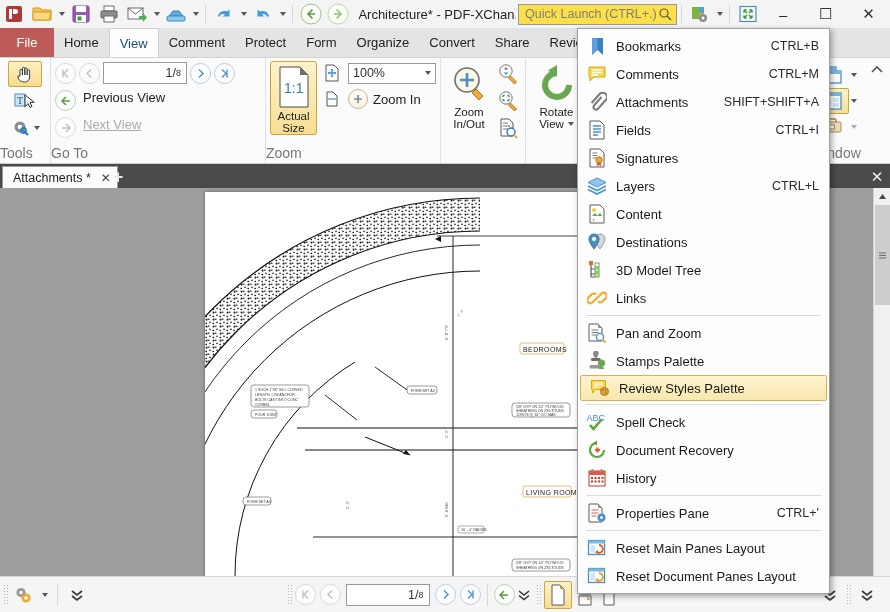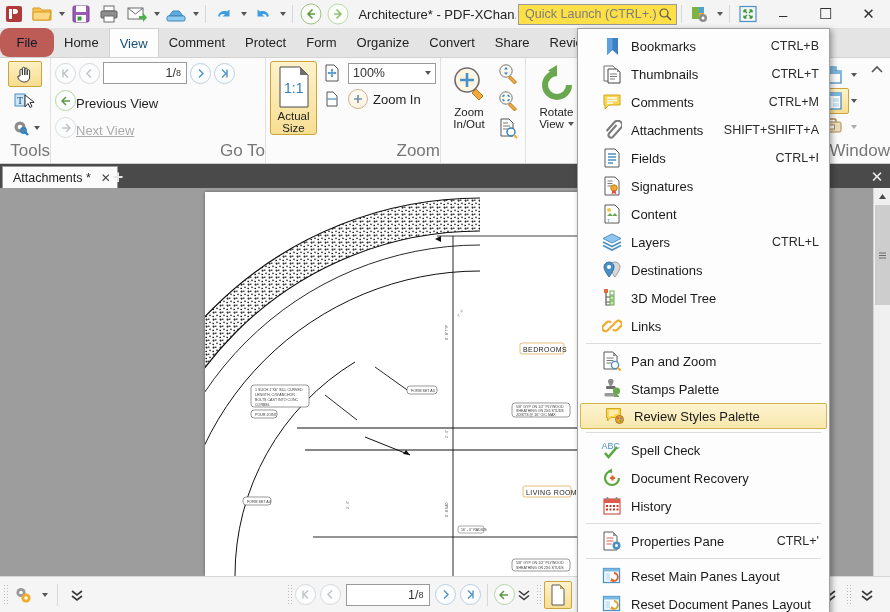--- a/index.html
+++ b/index.html
@@ -64,40 +64,40 @@
     background: #e4e4e4;
     display: flex; align-items: flex-end;
     border-bottom: 1px solid #d3d3d3;
   }
   .tab {
     height: 29px; padding: 0 10px;
     display: flex; align-items: center; justify-content: center;
     font-size: 13px; color: #222;
   }
   .tab.file {
-    background: #bd5b56; color: #0f172a; width: 54px; padding: 12px; border-radius: 9px;
+    background: #bd5b56; color: #ffffff; width: 54px; padding: 12px;
   }
   .tab.active {
     background: #fdfdfd; color: #1b4f7a;
     border-left: 1px solid #d0d0d0; border-right: 1px solid #d0d0d0;
     border-top: 1px solid #d0d0d0;
   }
 
   
   .ribbon {
     position: absolute; top: 58px; left: 0; width: 890px; height: 106px;
     background: #fbfbfb;
     border-bottom: 1px solid #cfcfcf;
     display: flex; align-items: stretch;
   }
   .rgroup { position: relative; display: flex; flex-direction: column; padding: 3px 4px 0 4px; }
   .rgroup + .rgroup { border-left: 1px solid #e0e0e0; }
   .rgroup-label {
     position: absolute; bottom: 2px; left: 0; right: 0;
-    text-align: right; font-size: 17px; color: #777;
+    text-align: left; font-size: 14px; color: #777;
   }
   .rgroup-body { display: flex; flex: 1; padding-bottom: 16px; }
 
   .tool-col { display: flex; flex-direction: column; gap: 1px; width: 48px; align-items: center; }
   .tool-btn {
     width: 34px; height: 26px;
     display: flex; align-items: center; justify-content: center;
   }
   .tool-btn.sel {
     background: linear-gradient(#fdf0c3,#f6dc8e);
@@ -114,21 +114,21 @@
   }
   .circ.dis { border-color: #d8d8d8; color: #c0c0c0; }
   .circ.grn { border-color: #b5d4a5; color: #5d9a41; }
   .circ.grn.dis { border-color: #dcdcdc; color: #c2c2c2; }
   .pagebox {
     width: 84px; height: 22px; border: 1px solid #9a9a9a; background: #fff;
     display: flex; align-items: center; justify-content: flex-end;
     padding-right: 5px; font-size: 12.5px; color: #333;
   }
   .pagebox sup { font-size: 9px; }
-  .navtext-row { display: flex; align-items: flex-end; padding: 2px 0; }
+  .navtext-row { display: flex; align-items: flex-start; gap: 7px; padding: 2px 0; }
   .navtext-row .lbl { font-size: 13px; color: #222; }
   .navtext-row.dis .lbl { color: #aaa; text-decoration: underline; }
 
   .bigbtn {
     width: 54px; height: 74px;
     display: flex; flex-direction: column; align-items: center; justify-content: flex-start;
     padding-top: 3px;
     font-size: 12px; color: #222; line-height: 13px; text-align: center;
   }
   .bigbtn.sel {
@@ -252,22 +252,22 @@
     position: absolute; top: 28px; left: 577px;
     width: 253px;
     background: #fdfdfd;
     border: 1px solid #a0a0a0;
     box-shadow: 2px 2px 6px rgba(0,0,0,.35);
     padding: 3px 0;
     z-index: 50;
   }
   .mi {
     display: flex; align-items: center;
-    height: 28px; padding: 0 10px 0 21px;
-    font-size: 13px; color: #1a1a1a;
+    height: 28px; padding: 0 10px 0 6px;
+    font-size: 13px; color: #1a1a1a; justify-content: center;
   }
   .mi.hl {
     background: linear-gradient(#fdf3cf,#f8e8ae);
     border: 1px solid #d4b352; border-radius: 2px;
     margin: 0 2px; height: 26px;
   }
   .mi-icon {
     width: 26px; height: 22px; margin-right: 6px;
     display: flex; align-items: center; justify-content: center;
     flex-shrink: 0;
@@ -848,32 +848,20 @@
       <div class="mi-icon">
         <svg width="18" height="20" viewBox="0 0 18 20">
             <path d="M4 2h11v17l-5.5-5L4 19z" fill="#3d7fc1"></path>
             <path d="M4 2h5.5v11L4 19z" fill="#5d9fdf"></path>
           </svg>
       </div>
       <div class="mi-label">Bookmarks</div>
       <div class="mi-key">CTRL+B</div>
     </div>
 
-    <div class="mi">
-      <div class="mi-icon">
-        <svg width="20" height="20" viewBox="0 0 20 20">
-            <path d="M2 2h9l3 3v12H2z" fill="#fff" stroke="#6f6f6f"></path>
-            <path d="M6 5h9l3 3v11H6z" fill="#fff" stroke="#444"></path>
-            <path d="M15 5l3 3h-3z" fill="#9a9a9a"></path>
-            <path d="M8 10h7M8 12.5h7M8 15h5" stroke="#7a7a7a" stroke-width="1"></path>
-          </svg>
-      </div>
-      <div class="mi-label">Thumbnails</div>
-      <div class="mi-key">CTRL+T</div>
-    </div>
 
     <div class="mi">
       <div class="mi-icon">
         <svg width="20" height="18" viewBox="0 0 20 18">
             <path d="M2 2h16v10H7l-4 4v-4H2z" fill="#fcd552" stroke="#d2a81c"></path>
             <path d="M5 5h10M5 7.5h10M5 10h6" stroke="#fff" stroke-width="1.3"></path>
           </svg>
       </div>
       <div class="mi-label">Comments</div>
       <div class="mi-key">CTRL+M</div>
@@ -908,41 +896,41 @@
             <circle cx="11" cy="12" r="3.2" fill="#f0ab2b" stroke="#c07f18"></circle>
             <path d="M9.5 14.5l-1 4 2.5-1.5 2.5 1.5-1-4z" fill="#e24b4b"></path>
           </svg>
       </div>
       <div class="mi-label">Signatures</div>
       <div class="mi-key"></div>
     </div>
 
     <div class="mi">
       <div class="mi-icon">
+        <svg width="20" height="18" viewBox="0 0 20 18">
+            <path d="M10 1l9 4.5-9 4.5L1 5.5z" fill="#8ec6ef" stroke="#4a90c4"></path>
+            <path d="M1 9l9 4.5 9-4.5" fill="none" stroke="#4a90c4" stroke-width="1.6"></path>
+            <path d="M1 12.5L10 17l9-4.5" fill="none" stroke="#4a90c4" stroke-width="1.6"></path>
+          </svg>
+      </div>
+      <div class="mi-label">Layers</div>
+      <div class="mi-key">CTRL+L</div>
+    </div>
+
+    <div class="mi">
+      <div class="mi-icon">
         <svg width="18" height="20" viewBox="0 0 18 20">
             <path d="M2 1h10l4 4v14H2z" fill="#fff" stroke="#5a5a5a"></path>
             <circle cx="6" cy="6" r="2" fill="#f5c842"></circle>
             <path d="M4 12l3-3 2.5 2.5L12 9l2.5 3z" fill="#6aa84f"></path>
             <text x="4" y="18" font-size="5" font-family="serif" fill="#4a90c4">T</text>
           </svg>
       </div>
       <div class="mi-label">Content</div>
       <div class="mi-key"></div>
-    </div>
-
-    <div class="mi">
-      <div class="mi-icon">
-        <svg width="20" height="18" viewBox="0 0 20 18">
-            <path d="M10 1l9 4.5-9 4.5L1 5.5z" fill="#8ec6ef" stroke="#4a90c4"></path>
-            <path d="M1 9l9 4.5 9-4.5" fill="none" stroke="#4a90c4" stroke-width="1.6"></path>
-            <path d="M1 12.5L10 17l9-4.5" fill="none" stroke="#4a90c4" stroke-width="1.6"></path>
-          </svg>
-      </div>
-      <div class="mi-label">Layers</div>
-      <div class="mi-key">CTRL+L</div>
     </div>
 
     <div class="mi">
       <div class="mi-icon">
         <svg width="20" height="20" viewBox="0 0 20 20">
             <path d="M13 2a5 5 0 00-5 5c0 3.5 5 10 5 10s5-6.5 5-10a5 5 0 00-5-5z" fill="#d8d8d8" stroke="#9a9a9a"></path>
             <path d="M7 2a5 5 0 00-5 5c0 3.5 5 10 5 10s5-6.5 5-10a5 5 0 00-5-5z" fill="#4a90c4" stroke="#2f6f9f"></path>
             <circle cx="7" cy="7" r="2" fill="#fff"></circle>
           </svg>
       </div>

